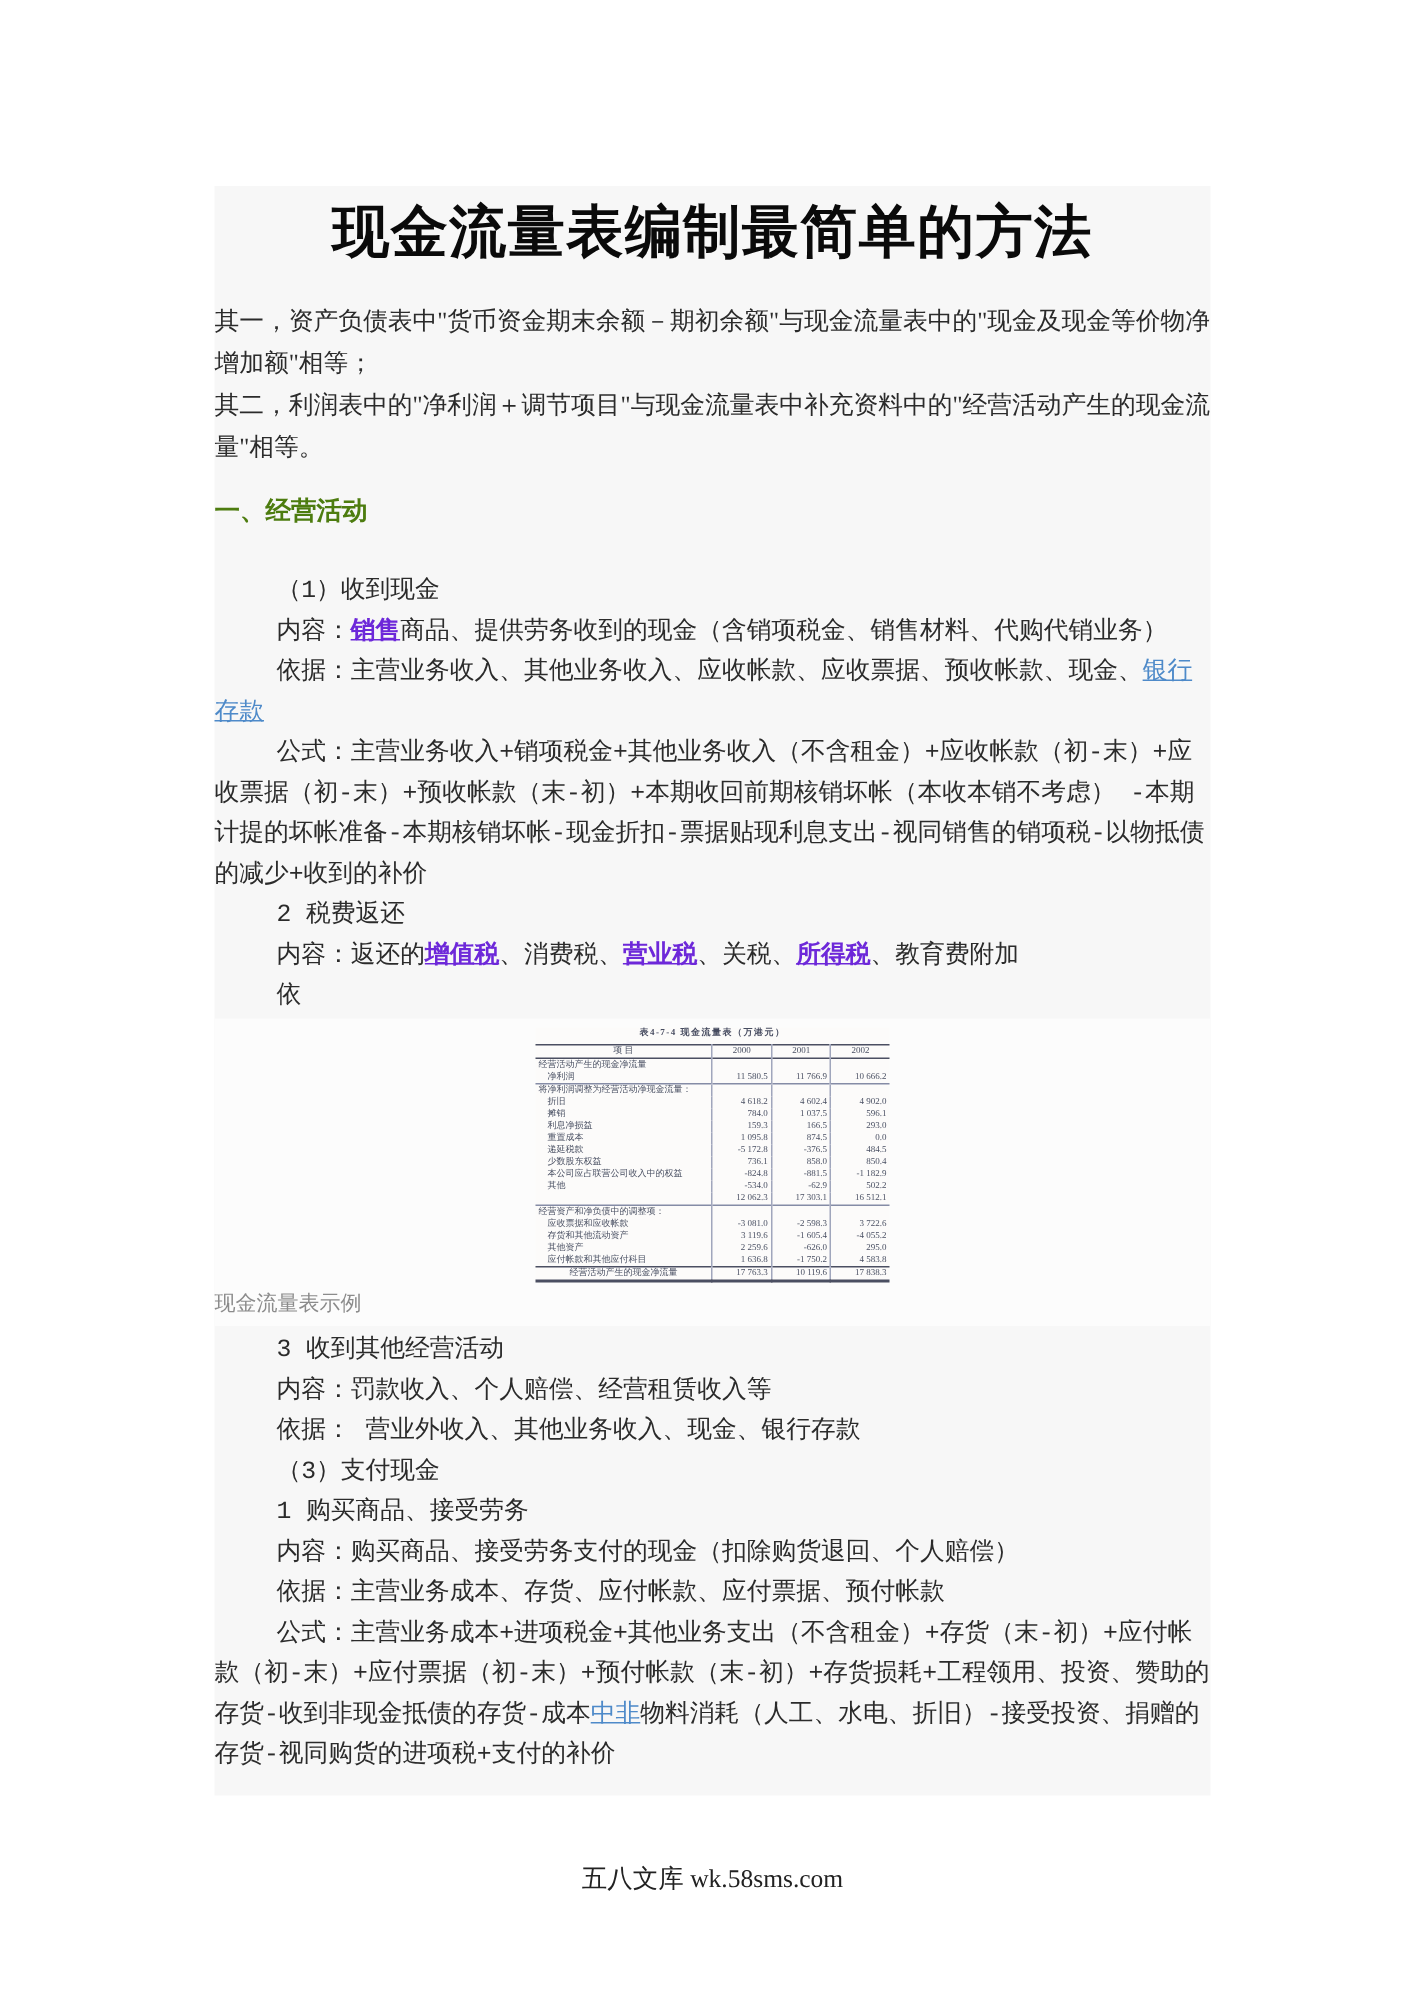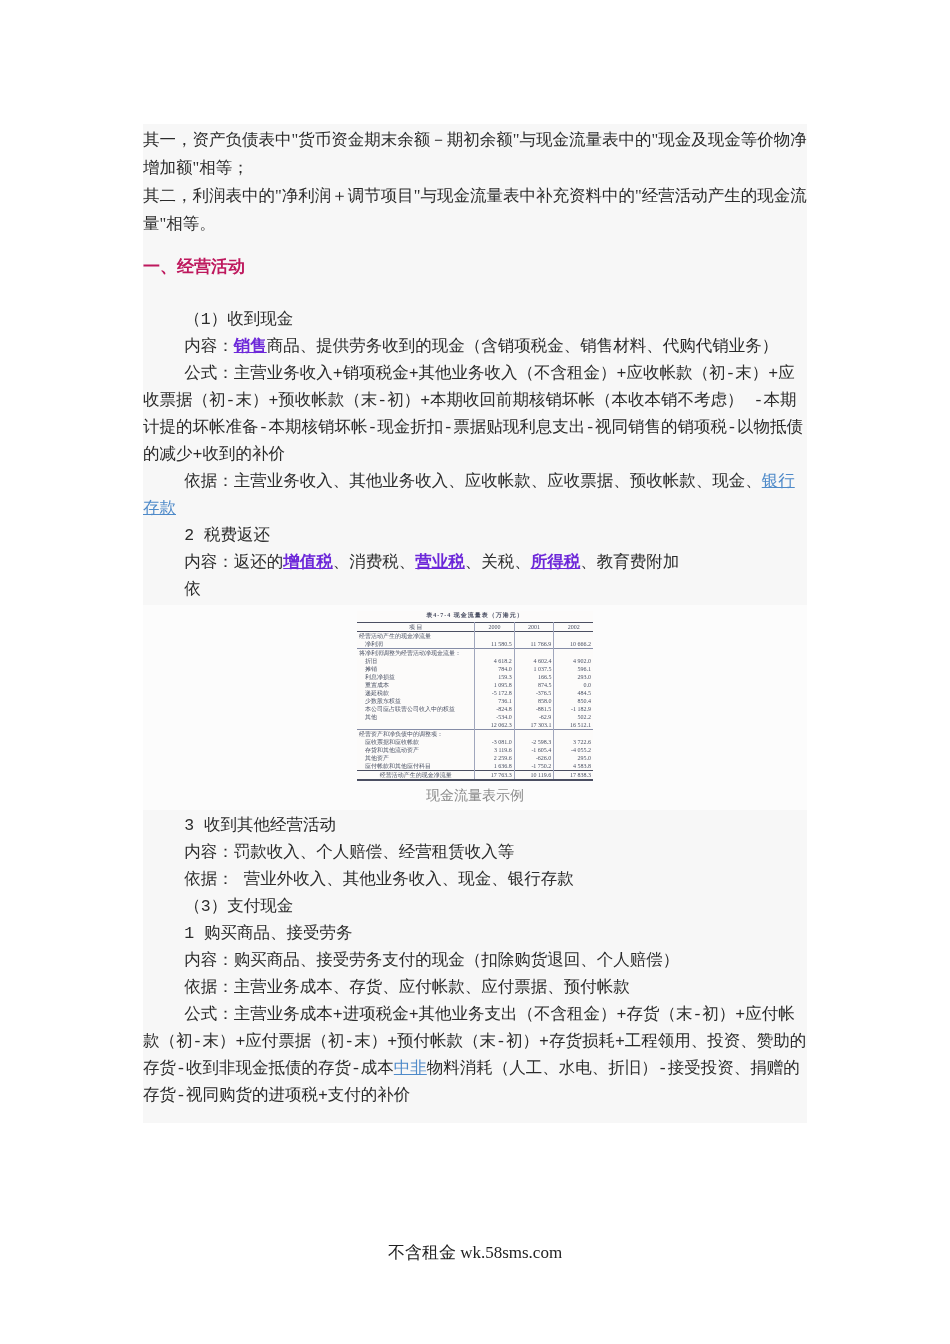--- a/index.html
+++ b/index.html
@@ -11,21 +11,21 @@
   .doc{
     position:absolute;left:143px;top:124px;width:664px;
     background:#f7f7f7;padding:2px 0 14px 0;
   }
   h1.title{
     font-size:38px;line-height:46px;font-weight:bold;color:#0a0a0a;
     text-align:center;margin:6px 0 22px 0;letter-spacing:1px;
   }
   .lead p{margin:0;font-size:16.5px;line-height:28px;}
   h2.sec{
-    font-size:17px;line-height:22px;font-weight:bold;color:#be185d;
+    font-size:17px;line-height:22px;font-weight:bold;color:#4d7c0f;
     margin:18px 0 28px 0;
   }
   .para{margin:0;font-size:16.5px;line-height:27px;}
   .para.ind{text-indent:2.5em;font-family:Liberation Mono, monospace;}
   a.lnk{color:#4e8ac9;text-decoration:underline;cursor:pointer;}
   a.lnk.strong{color:#6d28d9;font-weight:bold;margin-top:12px;}
   figure.imgband{
     margin:2px 0 2px 0;background:#fcfcfc;padding:6px 0 4px 0;
   }
   .mini{
@@ -45,45 +45,46 @@
   .mini thead tr{border-bottom:1px solid #3e4257;}
   .mini th.lab{width:52%;text-align:center;}
   .mini th.num,.mini td.num{width:16%;text-align:right;border-left:1px solid #9aa0b8;}
   .mini th.num{text-align:center;}
   .mini tr.item td.lab{padding-left:8px;}
   .mini tr.section td.lab{padding-left:2px;}
   .mini tbody tr.section:not(:first-child){border-top:1px solid #7d84a0;}
   .mini tr.total{border-top:1px solid #3e4257;border-bottom:2px solid #3e4257;font-weight:bold;}
   .mini tr.total td.lab{text-align:center;}
   figcaption.cap{
-    text-align:center;color:#8b8b8b;font-size:14px;line-height:20px;padding-top:5px;
+    color:#8b8b8b;font-size:14px;line-height:20px;padding-top:5px;
   }
   .footer{
     position:absolute;left:0;top:1242px;width:950px;text-align:center;
     font-size:17px;line-height:22px;color:#222;
   }
 </style>
 </head>
 <body>
 
 <div class="doc">
 
+  <h1 class="title">现金流量表编制最简单的方法</h1>
 
   <div class="lead">
     <p>其一，资产负债表中"货币资金期末余额－期初余额"与现金流量表中的"现金及现金等价物净增加额"相等；</p>
     <p>其二，利润表中的"净利润＋调节项目"与现金流量表中补充资料中的"经营活动产生的现金流量"相等。</p>
   </div>
 
   <h2 class="sec">一、经营活动</h2>
 
   <div>
       <p class="para ind"><span>（1）收到现金</span></p>
       <p class="para ind"><span>内容：</span><a class="lnk strong">销售</a><span>商品、提供劳务收到的现金（含销项税金、销售材料、代购代销业务）</span></p>
+      <p class="para ind"><span>依据：主营业务收入、其他业务收入、应收帐款、应收票据、预收帐款、现金、</span><a class="lnk">银行存款</a></p>
       <p class="para ind"><span>公式：主营业务收入+销项税金+其他业务收入（不含租金）+应收帐款（初-末）+应收票据（初-末）+预收帐款（末-初）+本期收回前期核销坏帐（本收本销不考虑） -本期计提的坏帐准备-本期核销坏帐-现金折扣-票据贴现利息支出-视同销售的销项税-以物抵债的减少+收到的补价</span></p>
-      <p class="para ind"><span>依据：主营业务收入、其他业务收入、应收帐款、应收票据、预收帐款、现金、</span><a class="lnk">银行存款</a></p>
       <p class="para ind"><span>2 税费返还</span></p>
       <p class="para ind"><span>内容：返还的</span><a class="lnk strong">增值税</a><span>、消费税、</span><a class="lnk strong">营业税</a><span>、关税、</span><a class="lnk strong">所得税</a><span>、教育费附加</span></p>
       <p class="para ind"><span>依</span></p>
     </div>
 
   <figure class="imgband">
     <div class="mini">
         <div class="ttl">表4-7-4  现金流量表（万港元）</div>
         <table>
           <thead>
@@ -216,14 +217,14 @@
       <p class="para ind"><span>（3）支付现金</span></p>
       <p class="para ind"><span>1 购买商品、接受劳务</span></p>
       <p class="para ind"><span>内容：购买商品、接受劳务支付的现金（扣除购货退回、个人赔偿）</span></p>
       <p class="para ind"><span>依据：主营业务成本、存货、应付帐款、应付票据、预付帐款</span></p>
       <p class="para ind"><span>公式：主营业务成本+进项税金+其他业务支出（不含租金）+存货（末-初）+应付帐款（初-末）+应付票据（初-末）+预付帐款（末-初）+存货损耗+工程领用、投资、赞助的存货-收到非现金抵债的存货-成本</span><a class="lnk">中非</a><span>物料消耗（人工、水电、折旧）-接受投资、捐赠的存货-视同购货的进项税+支付的补价</span></p>
     </div>
 
 </div>
 
 <div class="footer">
-  <span>不含租金 wk.58sms.com</span>
+  <span>五八文库 wk.58sms.com</span>
 </div>
 
 </body></html>

